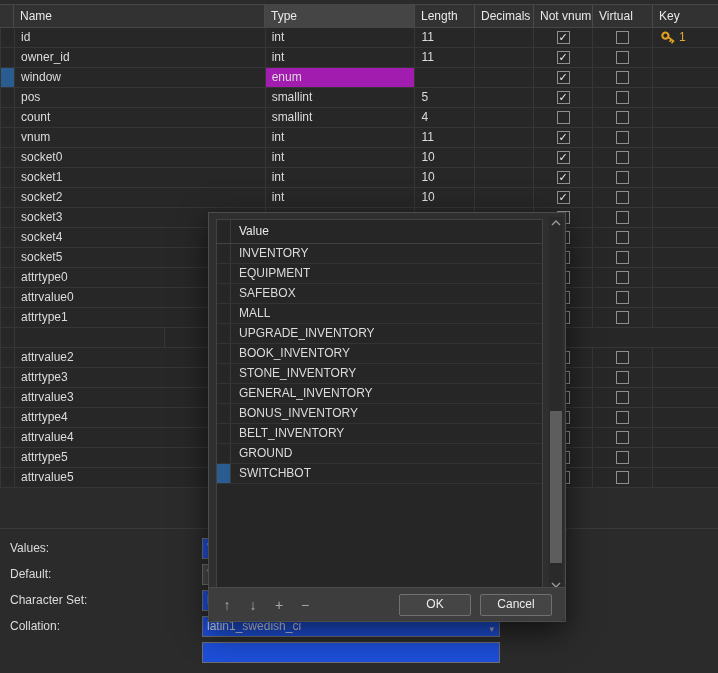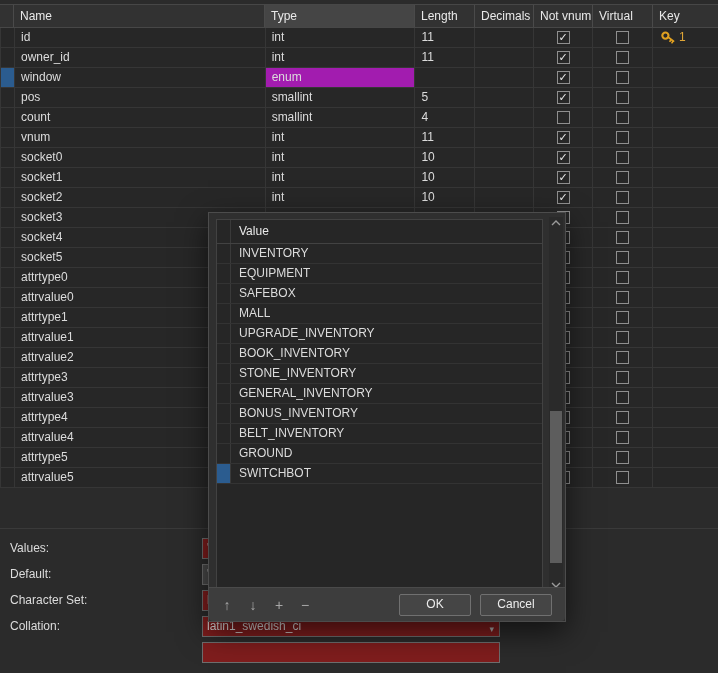--- a/index.html
+++ b/index.html
@@ -28,21 +28,21 @@
   .selcell{background:#a21caf;}
   .cbcell{display:flex;align-items:center;justify-content:center;padding:0;}
   .checkbox{width:13px;height:13px;box-sizing:border-box;border:1px solid #8f8f8f;background:transparent;
             display:flex;align-items:center;justify-content:center;font-size:11px;line-height:11px;color:#eaeaea;}
   .keycell{display:flex;align-items:center;gap:4px;padding-left:8px;color:#e0a637;}
   
   .divider{position:absolute;left:0;top:528px;width:718px;height:1px;background:#3a3a3a;z-index:1;}
   
   .flabel{position:absolute;left:10px;height:21px;line-height:21px;color:#dcdcdc;z-index:1;}
   .finput{position:absolute;left:202px;width:298px;height:21px;box-sizing:border-box;z-index:1;
-          background:#7f1d1d;border:1px solid #6e6e6e;line-height:19px;padding-left:4px;color:#dcdcdc;
+          background:#1d4ed8;border:1px solid #6e6e6e;line-height:19px;padding-left:4px;color:#dcdcdc;
           overflow:hidden;white-space:nowrap;}
   .finput.gray{background:#4a4a4a;}
   .caret{display:inline-block;width:2px;height:13px;background:#3f8fd6;vertical-align:-2px;}
   .chev{position:absolute;right:5px;top:3px;color:#b0b0b0;font-size:9px;}
   
   .popup{position:absolute;left:208px;top:212px;width:358px;height:410px;box-sizing:border-box;
          background:#2f2f2f;border:1px solid #4c4c4c;border-radius:0;
          box-shadow:0 10px 28px rgba(0,0,0,0.6);z-index:10;}
   .plist{position:absolute;left:7px;top:6px;width:327px;height:370px;box-sizing:border-box;
          background:#262626;border:1px solid #424242;overflow:hidden;}
@@ -291,21 +291,20 @@
         <div class="cell cbcell c-null">
           <div class="checkbox">✓</div>
         </div>
         <div class="cell cbcell c-virt">
           <div class="checkbox"></div>
         </div>
         <div class="cell c-key keycell"></div>
       </div>
       <div class="row">
         <div class="cell c-gutter"></div>
-        <div class="cell c-name">attrvalue1</div>
         <div class="cell c-type"></div>
         <div class="cell c-length"></div>
         <div class="cell c-dec"></div>
         <div class="cell cbcell c-null">
           <div class="checkbox">✓</div>
         </div>
         <div class="cell cbcell c-virt">
           <div class="checkbox"></div>
         </div>
         <div class="cell c-key keycell"></div>

